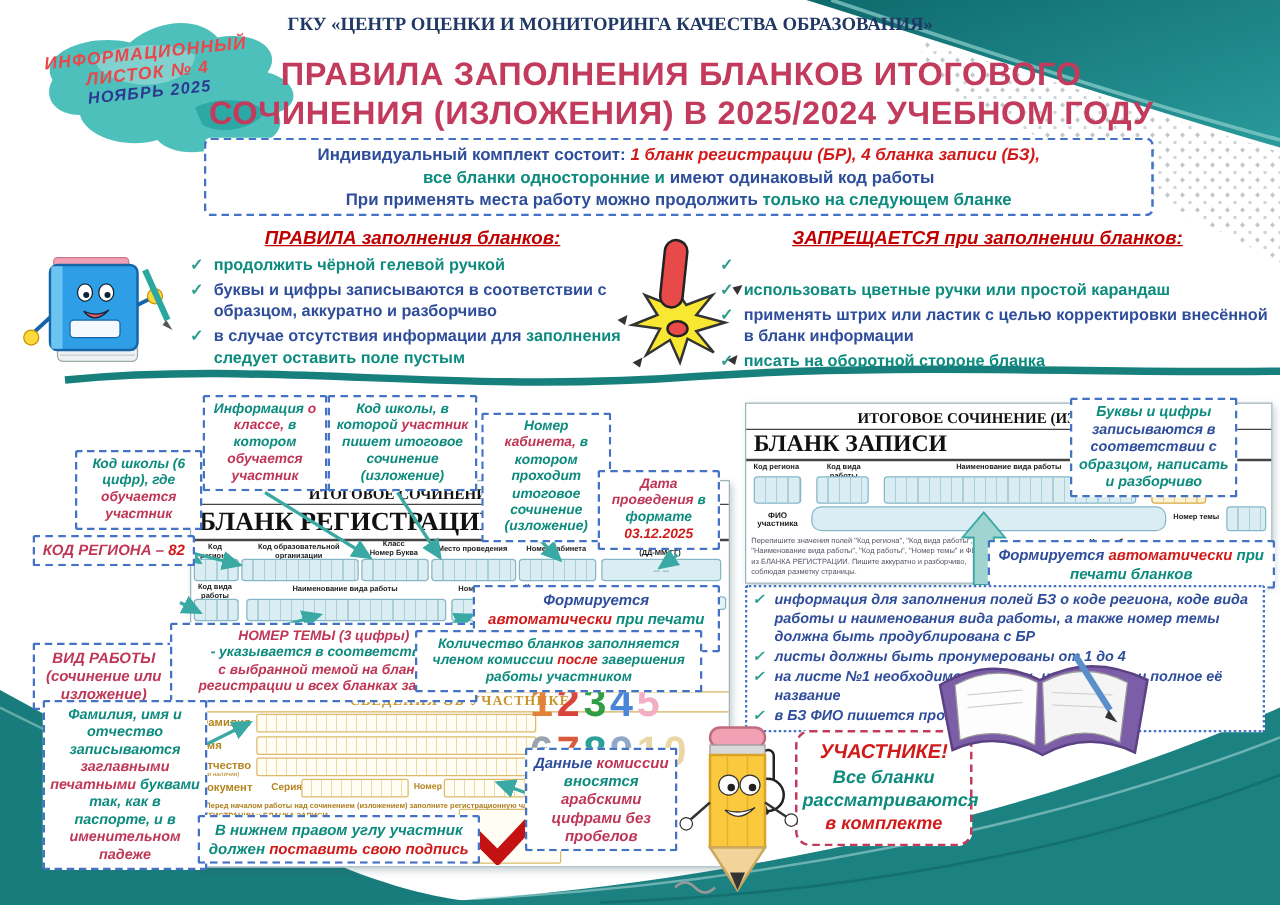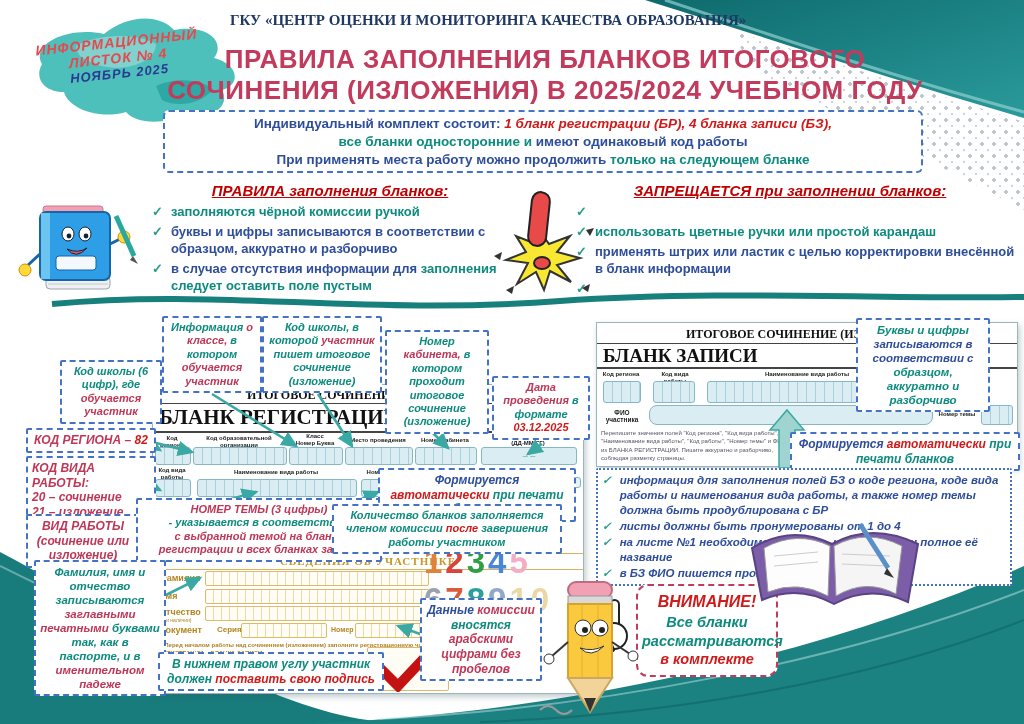--- a/index.html
+++ b/index.html
@@ -98,21 +98,21 @@
       <span class="blue">При применять места работу можно продолжить</span>
       <span class="teal">только на следующем бланке</span>
     </div>
   </div>
 
   <div class="abs" style="left:150px;top:182px;width:360px;text-align:center;font-weight:bold;font-style:italic;font-size:15px;
        color:#c00000;text-decoration:underline;z-index:2;">ПРАВИЛА заполнения бланков:</div>
   <div class="abs" style="left:152px;top:204px;width:360px;z-index:2;">
     <div class="chk">
       <span class="tick">✓</span>
-      <span class="teal">заполняются чёрной комиссии ручкой</span>
+      <span class="teal">продолжить чёрной гелевой ручкой</span>
     </div>
     <div class="chk">
       <span class="tick">✓</span>
       <span class="blue">буквы и цифры записываются в соответствии с образцом, аккуратно и разборчиво</span>
     </div>
     <div class="chk">
       <span class="tick">✓</span>
       <span>
         <span class="blue">в случае отсутствия информации для</span>
         <span class="teal">заполнения следует оставить поле пустым</span>
@@ -129,20 +129,21 @@
     <div class="chk">
       <span class="tick">✓</span>
       <span class="teal">использовать цветные ручки или простой карандаш</span>
     </div>
     <div class="chk">
       <span class="tick">✓</span>
       <span class="blue">применять штрих или ластик с целью корректировки внесённой в бланк информации</span>
     </div>
     <div class="chk">
       <span class="tick">✓</span>
+      <span class="teal">писать на оборотной стороне бланка</span>
     </div>
   </div>
 
   <svg class="abs" style="left:12px;top:196px;z-index:2;" width="132" height="108" viewBox="0 0 132 108">
     <rect x="34" y="80" width="64" height="13" rx="4" fill="#eef0f2" stroke="#9aa"></rect>
     <line x1="36" y1="84" x2="96" y2="84" stroke="#c5ccd2"></line>
       <line x1="36" y1="88" x2="96" y2="88" stroke="#c5ccd2"></line>
     <rect x="31" y="10" width="60" height="8" rx="3" fill="#f2a0b4" stroke="#c87b8e"></rect>
     <rect x="28" y="16" width="70" height="68" rx="6" fill="#2e9fe6" stroke="#1565a8" stroke-width="2"></rect>
     <rect x="29" y="17" width="9" height="66" fill="#6cc4f0"></rect>
@@ -257,36 +258,31 @@
   <div class="callout" style="left:262px;top:316px;width:108px;">
     <span class="teal">Код школы, в которой</span>
     <span class="crimson">участник</span>
     <span class="teal">пишет итоговое сочинение (изложение)</span>
   </div>
   <div class="callout" style="left:385px;top:330px;width:92px;">
     <span class="teal">Номер</span>
     <span class="crimson">кабинета,</span>
     <span class="teal">в котором проходит итоговое сочинение (изложение)</span>
   </div>
-  <div class="callout" style="left:492px;top:376px;width:86px;">
+  <div class="callout" style="left:478px;top:376px;width:86px;">
     <span class="crimson">Дата проведения</span>
     <span class="teal">в формате</span>
     <span class="red">03.12.2025</span>
   </div>
   <div class="callout" style="left:60px;top:360px;width:90px;">
     <span class="teal">Код школы (6 цифр), где</span>
     <span class="crimson">обучается участник</span>
   </div>
   <div class="callout" style="left:26px;top:428px;width:118px;font-size:12px;">
     <span class="crimson">КОД РЕГИОНА – </span><span class="red">82</span>
-  </div>
-  <div class="callout" style="left:26px;top:456px;width:118px;font-size:12px;text-align:left;">
-    <div class="crimson">КОД ВИДА РАБОТЫ:</div>
-    <div class="crimson">20 – сочинение</div>
-    <div class="crimson">21 – изложение</div>
   </div>
   <div class="callout" style="left:26px;top:514px;width:102px;font-size:12px;">
     <div class="crimson">ВИД РАБОТЫ</div>
     <div class="crimson">(сочинение или изложение)</div>
   </div>
   <div class="callout" style="left:136px;top:498px;width:234px;">
     <div class="crimson">НОМЕР ТЕМЫ (3 цифры)</div>
     <div class="teal">-   указывается в соответствии</div>
     <div class="crimson">с выбранной темой на бланке</div>
     <div class="crimson">регистрации и всех бланках записи</div>
@@ -340,21 +336,21 @@
     <div class="field" style="left:384px;top:82px;width:30px;height:18px;"></div>
 
     <div class="abs" style="left:4px;top:106px;width:192px;font-size:6px;line-height:1.4;color:#556;">Перепишите значения полей "Код региона", "Код вида работы", "Наименование вида работы", "Код работы", "Номер темы" и ФИО из БЛАНКА РЕГИСТРАЦИИ. Пишите аккуратно и разборчиво, соблюдая разметку страницы.</div>
     <div class="f-label" style="left:250px;top:108px;width:90px;font-size:7px;">Код работы</div>
     <div class="hrule" style="left:210px;top:120px;width:206px;background:#999;"></div>
   </div>
 
   <div class="callout" style="left:856px;top:318px;width:122px;font-size:11.5px;">
     <span class="teal">Буквы и цифры</span>
     <span class="blue">записываются в соответствии с</span>
-    <span class="teal">образцом, аккуратно и разборчиво</span>
+    <span class="teal">образцом, написать и разборчиво</span>
   </div>
   <div class="callout" style="left:790px;top:432px;width:218px;font-size:12px;">
     <span class="blue">Формируется</span>
     <span class="red">автоматически</span>
     <span class="teal">при печати бланков</span>
   </div>
 
   <div class="callout" style="left:596px;top:468px;width:404px;text-align:left;font-size:11.5px;border-style:dotted;">
     <div class="chk" style="font-size:11.5px;margin-bottom:1px;">
       <span class="tick">✓</span>
@@ -369,21 +365,21 @@
       <span class="blue">на листе №1 необходимо написать номер темы и полное её название</span>
     </div>
     <div class="chk" style="font-size:11.5px;margin-bottom:0;">
       <span class="tick">✓</span>
       <span class="blue">в БЗ ФИО пишется прописью</span>
     </div>
   </div>
 
   <div class="callout" style="left:636px;top:584px;width:130px;border:2px dashed #c23b5c;border-radius:12px;
        font-size:14.5px;line-height:1.3;padding:6px 4px;">
-    <div class="red" style="font-size:16px;">ВНИМАНИЕ!</div>
+    <div class="red" style="font-size:16px;">УЧАСТНИКЕ!</div>
     <div class="teal">Все бланки</div>
     <div class="teal">рассматриваются</div>
     <div class="red">в комплекте</div>
   </div>
 
   <svg class="abs" style="left:592px;top:598px;z-index:9;" width="44" height="64" viewBox="0 0 44 64">
     <rect x="18" y="2" width="9" height="28" rx="4.5" fill="#fff" stroke="#222" stroke-width="2"></rect>
     <circle cx="22" cy="38" r="13" fill="#fff" stroke="#222" stroke-width="2"></circle>
     <rect x="4" y="46" width="18" height="11" rx="2" fill="#222" transform="rotate(-24 13 51)"></rect>
   </svg>

